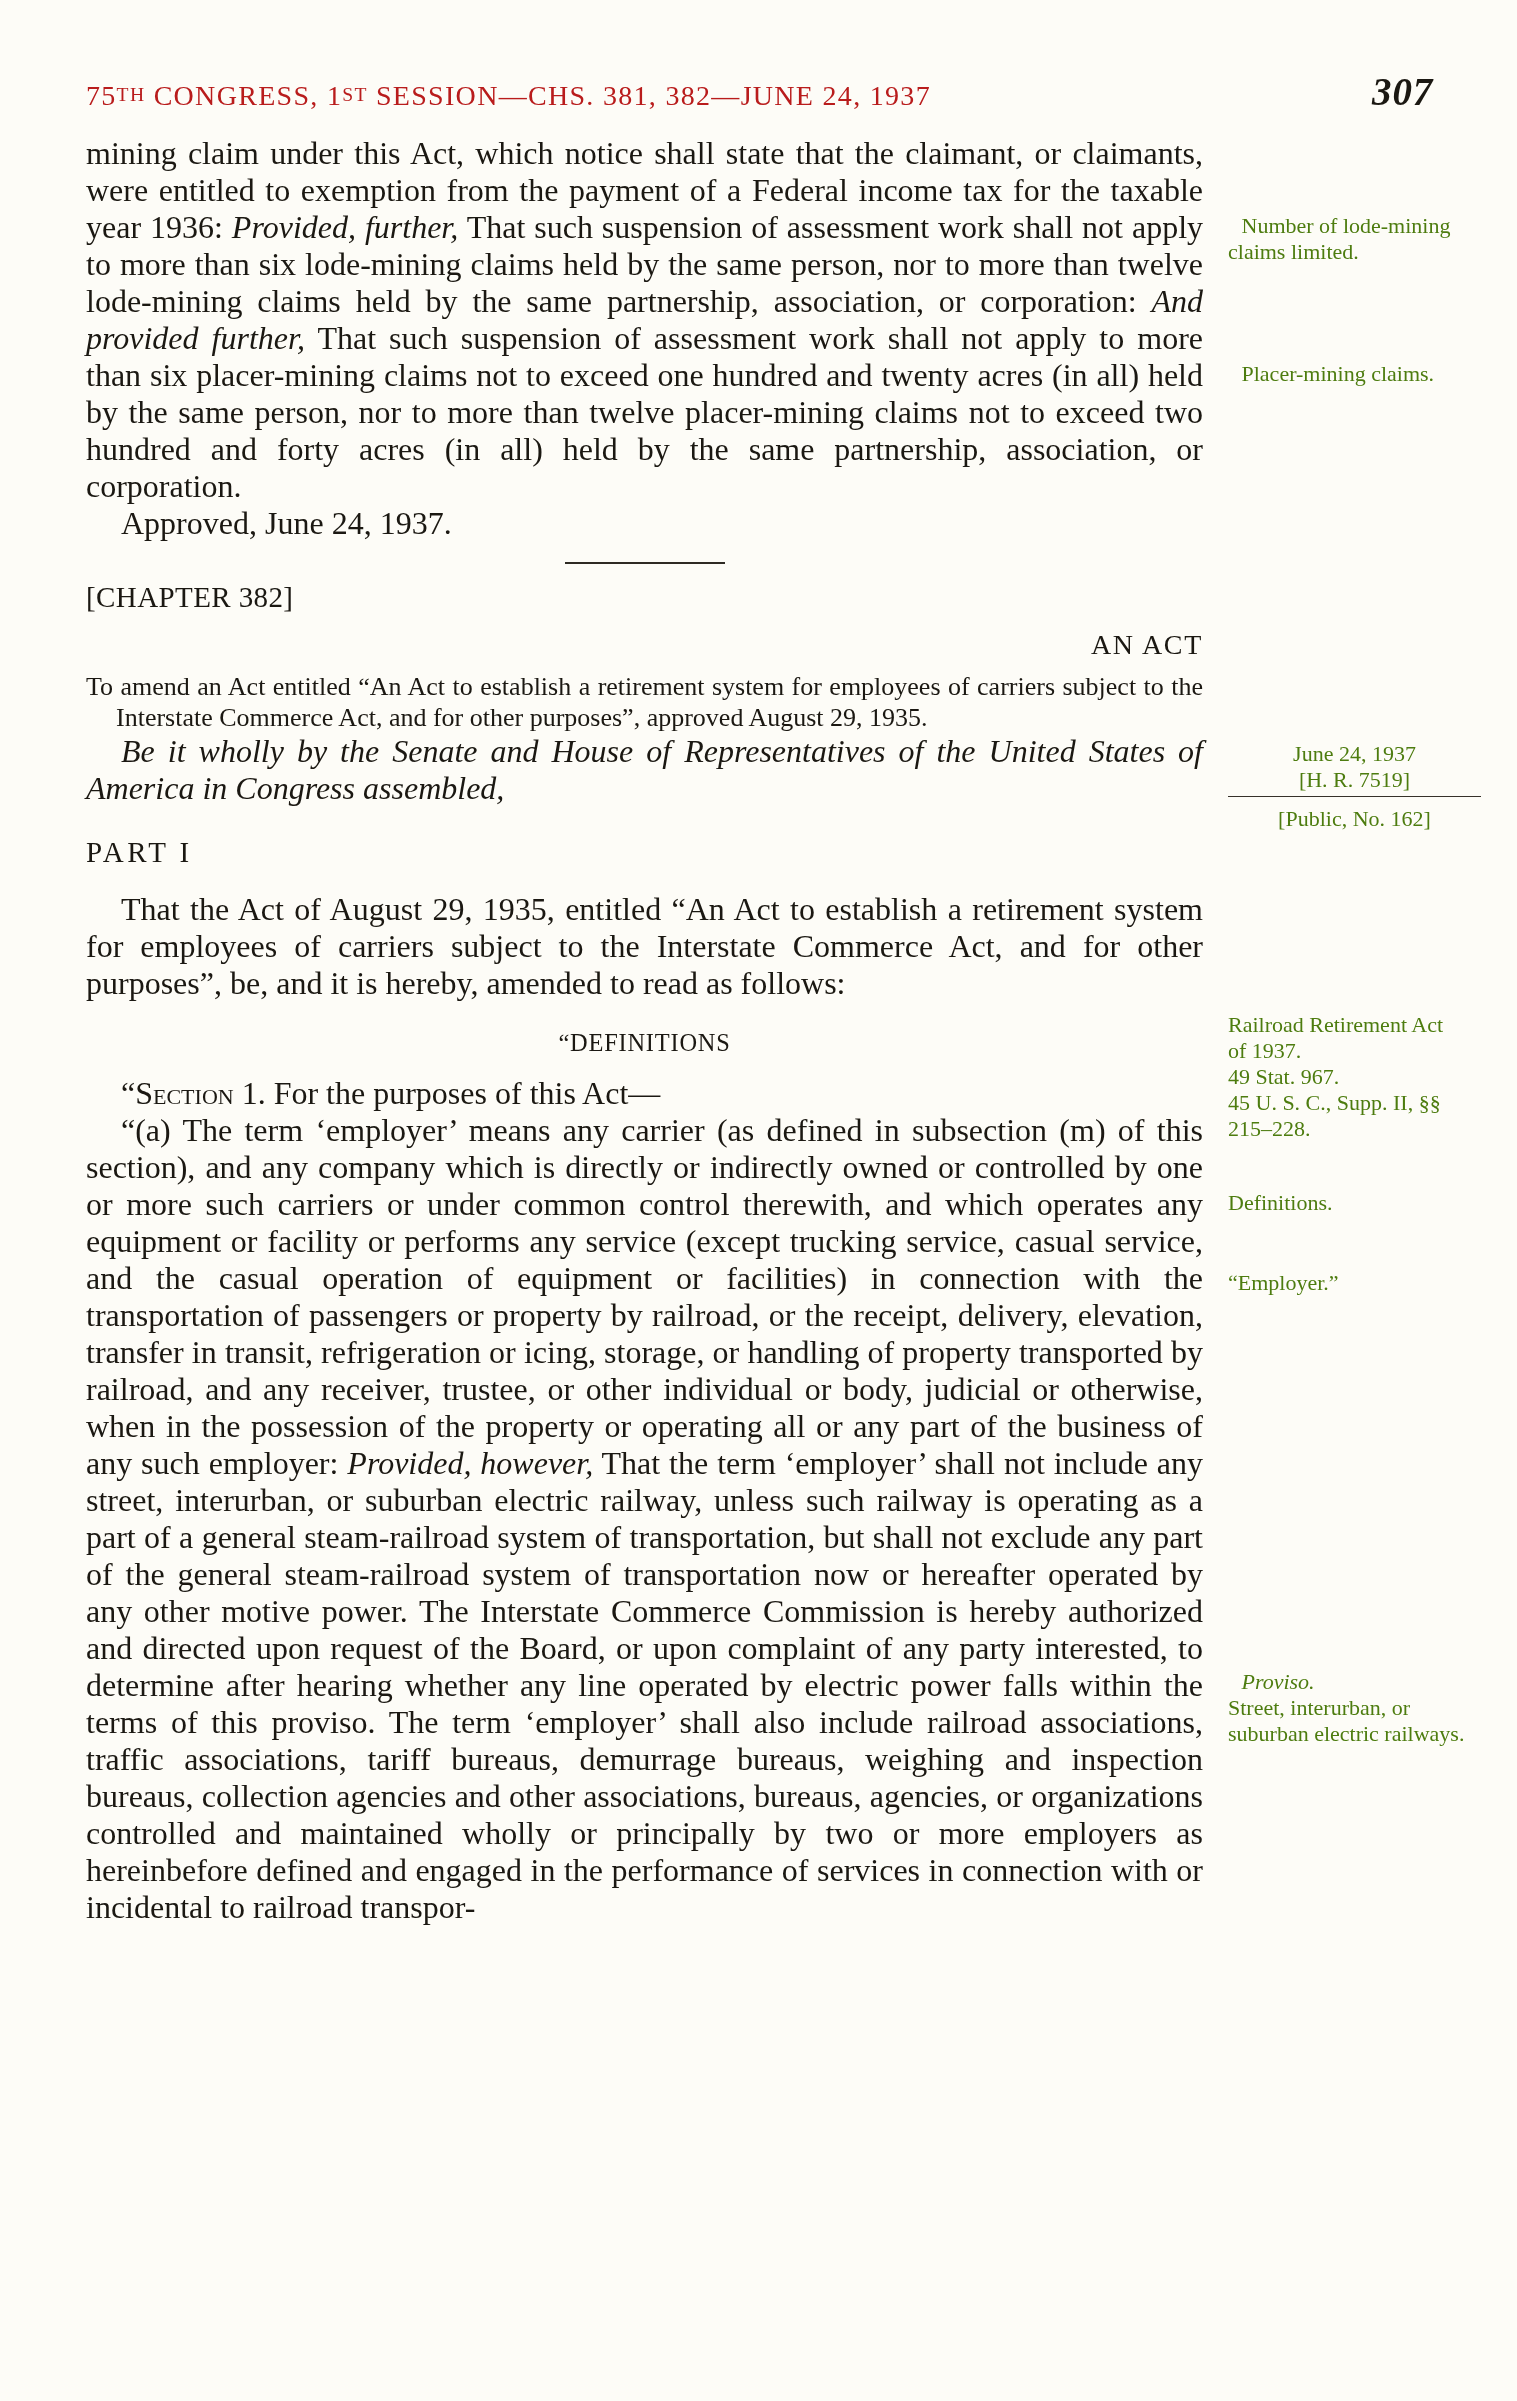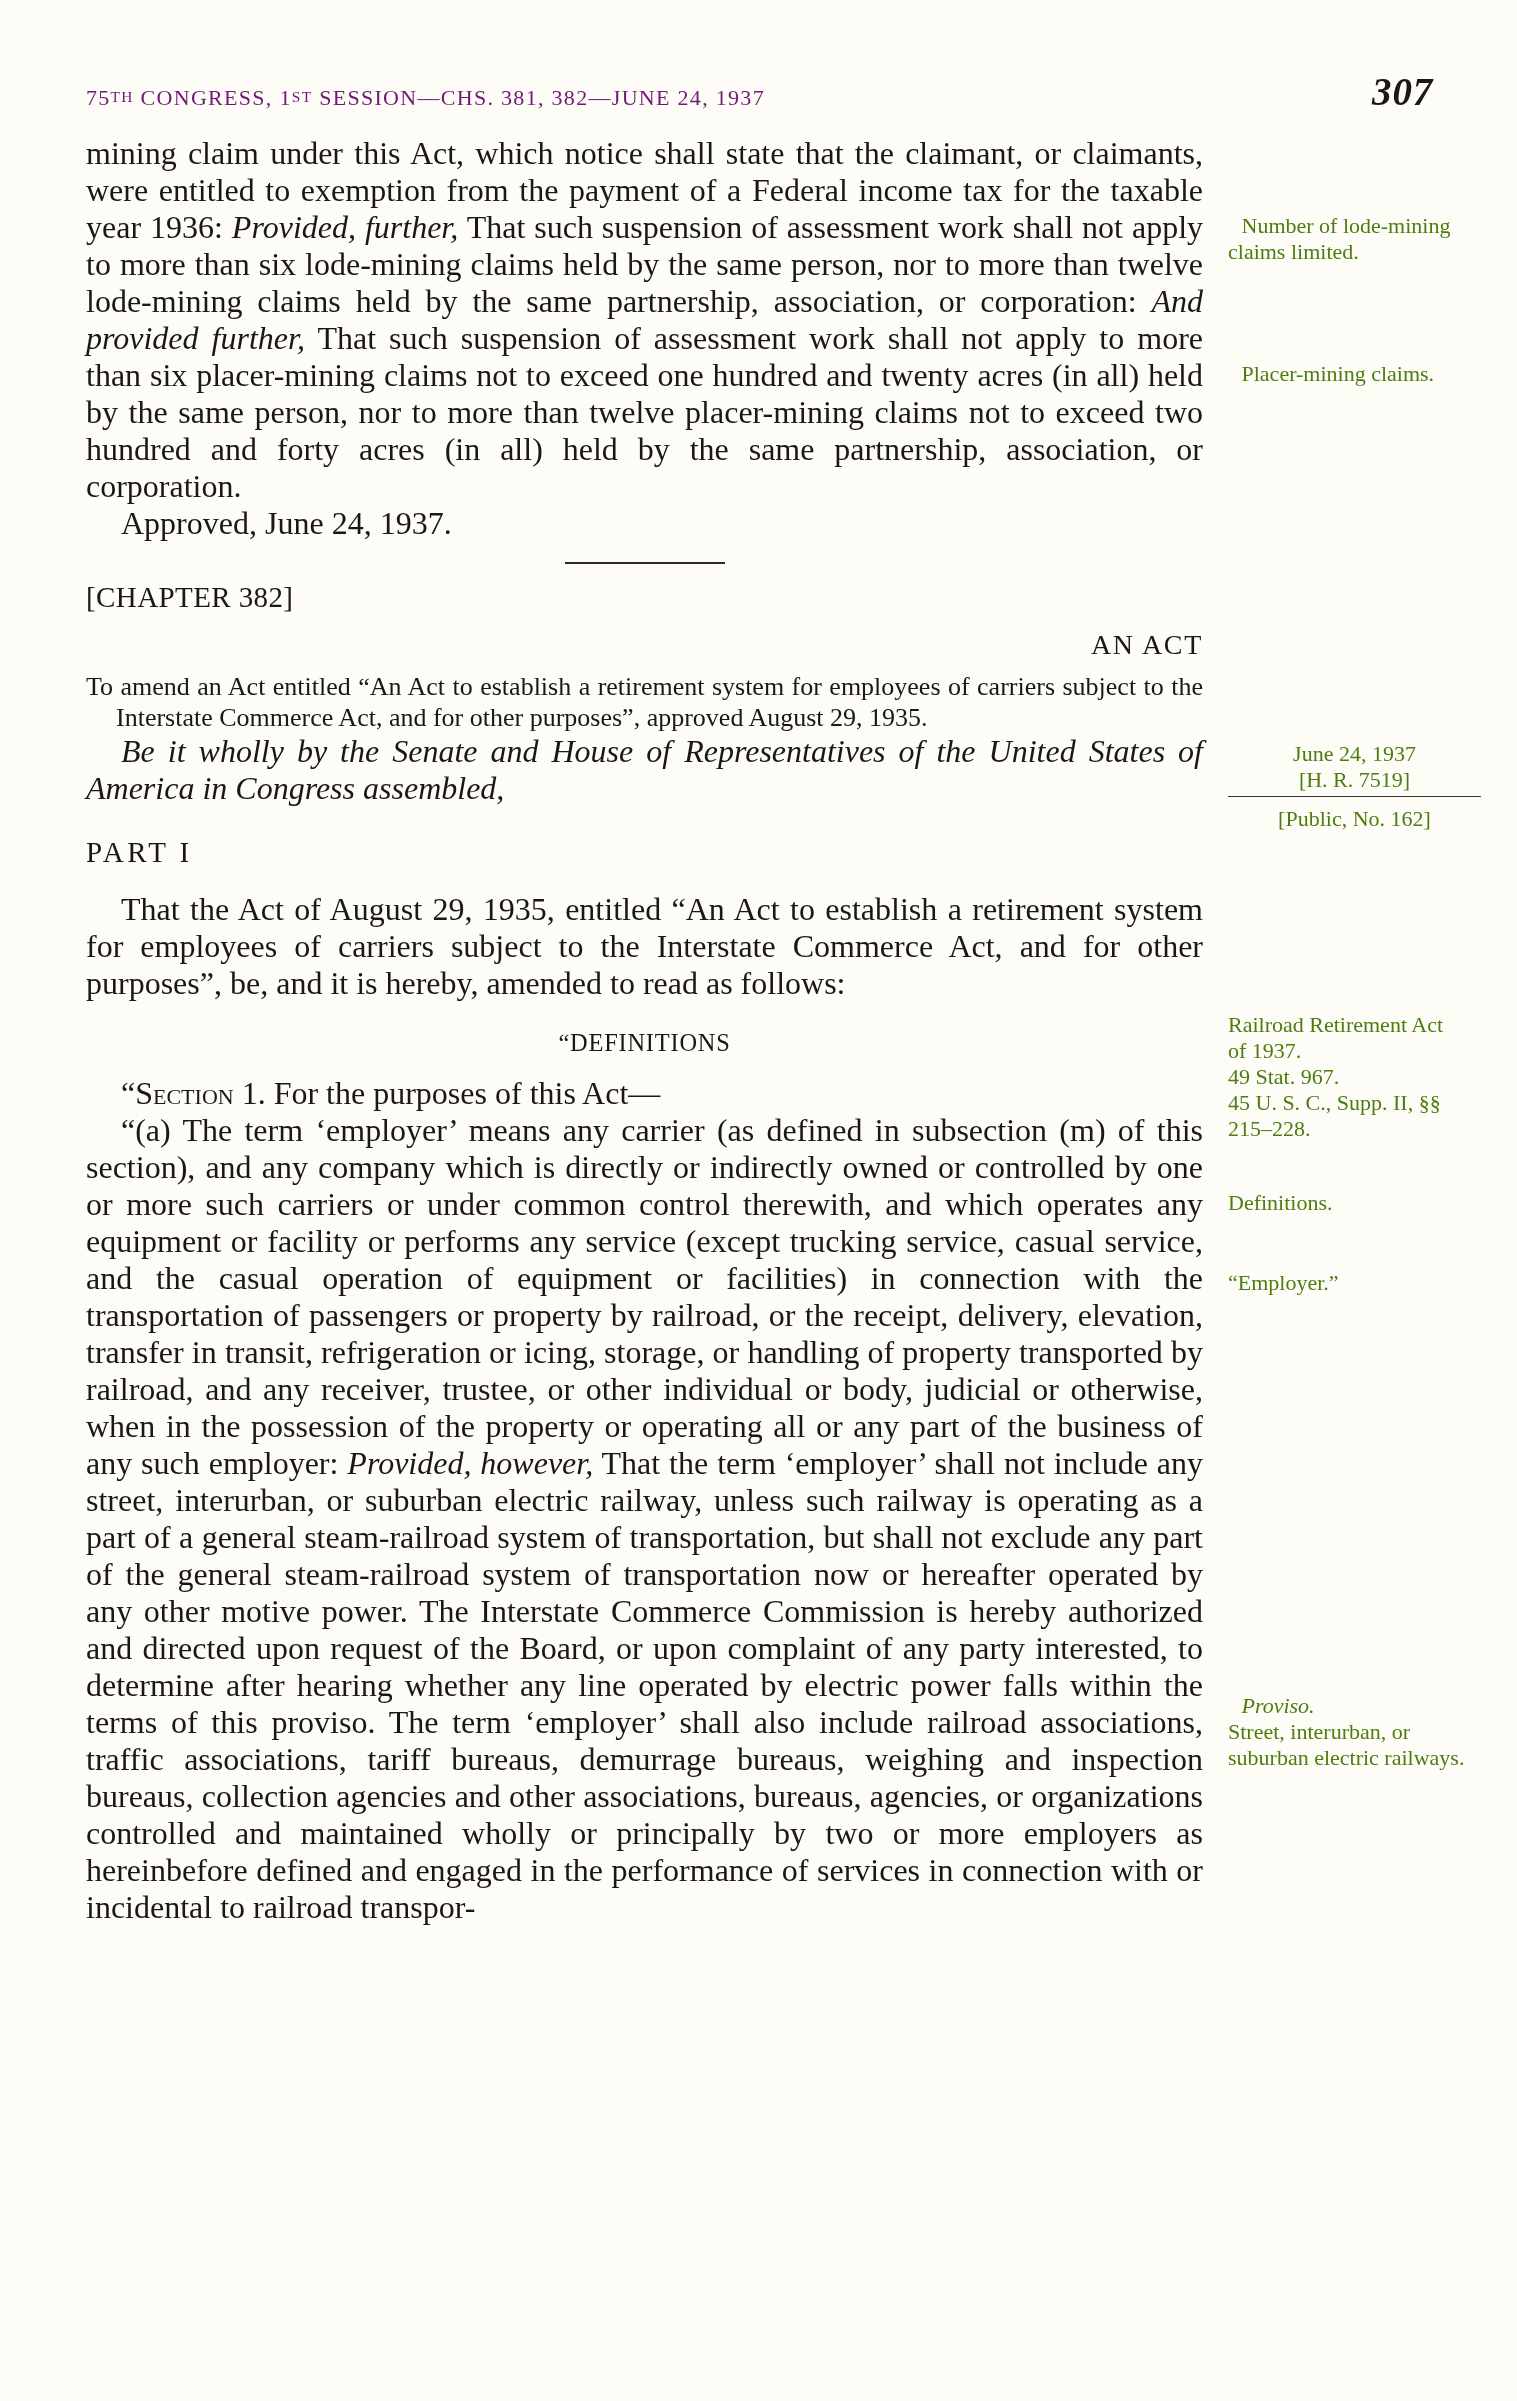--- a/index.html
+++ b/index.html
@@ -9,21 +9,21 @@
     width:1517px; height:2401px;
     background:#fdfcf7;
     color:#1b1812;
     overflow:hidden;
   }
   
   .running-head {
     position:absolute; left:86px; top:69px; width:1347px;
     display:flex; justify-content:space-between; align-items:baseline;
   }
-  .head-left { font-size:22px; letter-spacing:1.3px; white-space:nowrap; color:#701a75; }
+  .head-left { font-size:28px; letter-spacing:1.3px; white-space:nowrap; color:#b91c1c; }
   .ord { font-size:0.7em; vertical-align:0.18em; }
   .page-number { font-size:39px; font-weight:600; letter-spacing:0.8px;font-style:italic; }
 
   
   .main-col {
     position:absolute; left:86px; top:135px; width:1117px;
     font-size:32px; line-height:37px; text-align:justify;
   }
   .main-col p { margin:0; }
   .indent { text-indent:35px; }
@@ -43,21 +43,21 @@
 
   
   .margin-note {
     position:absolute; left:1228px; width:253px;
     font-size:22px; line-height:26px; text-align:left; color:#4d7c0f;
   }
   .mn-indent { text-indent:13.5px; }
   .mn-center { text-align:center; }
   .mn-narrow { width:221px; }
   .bill { border-bottom:1.7px solid #36312a; padding-bottom:2.5px; margin-bottom:9px; }
-  .proviso-label { display:block; text-indent:13.5px; font-style:italic;margin-top:24px; }
+  .proviso-label { display:block; text-indent:13.5px; font-style:italic; }
 </style>
 </head>
 <body>
 
 <div class="page">
 
   <div class="running-head">
     <div class="head-left"><span>75</span><span class="ord">TH</span><span> CONGRESS, 1</span><span class="ord">ST</span><span> SESSION—CHS. 381, 382—JUNE 24, 1937</span></div>
     <div class="page-number">307</div>
   </div>

